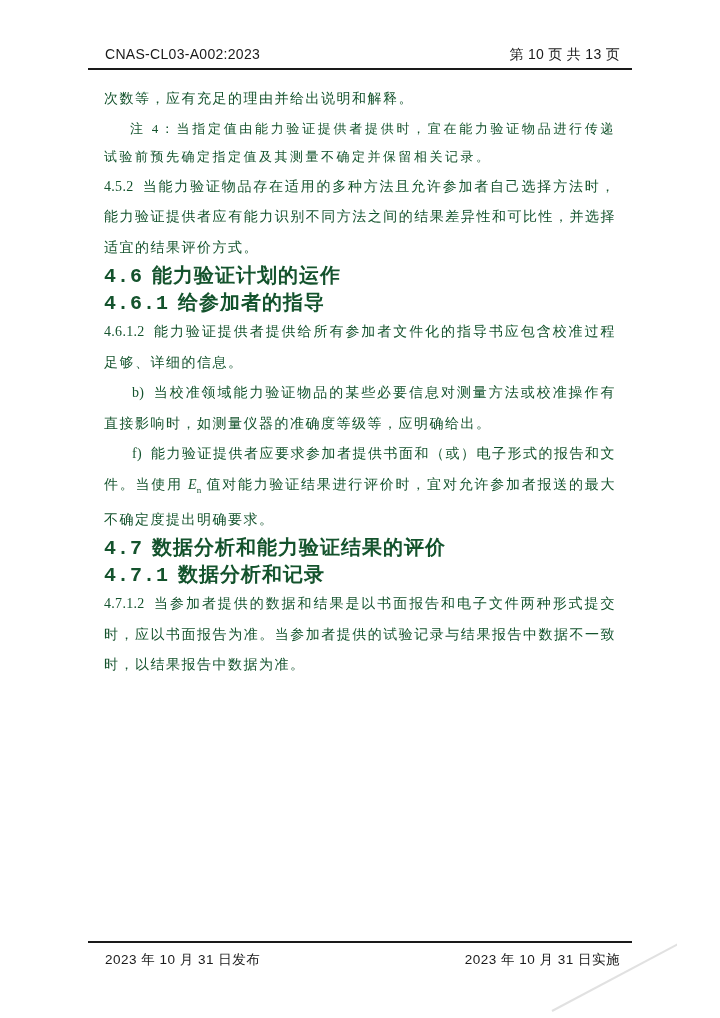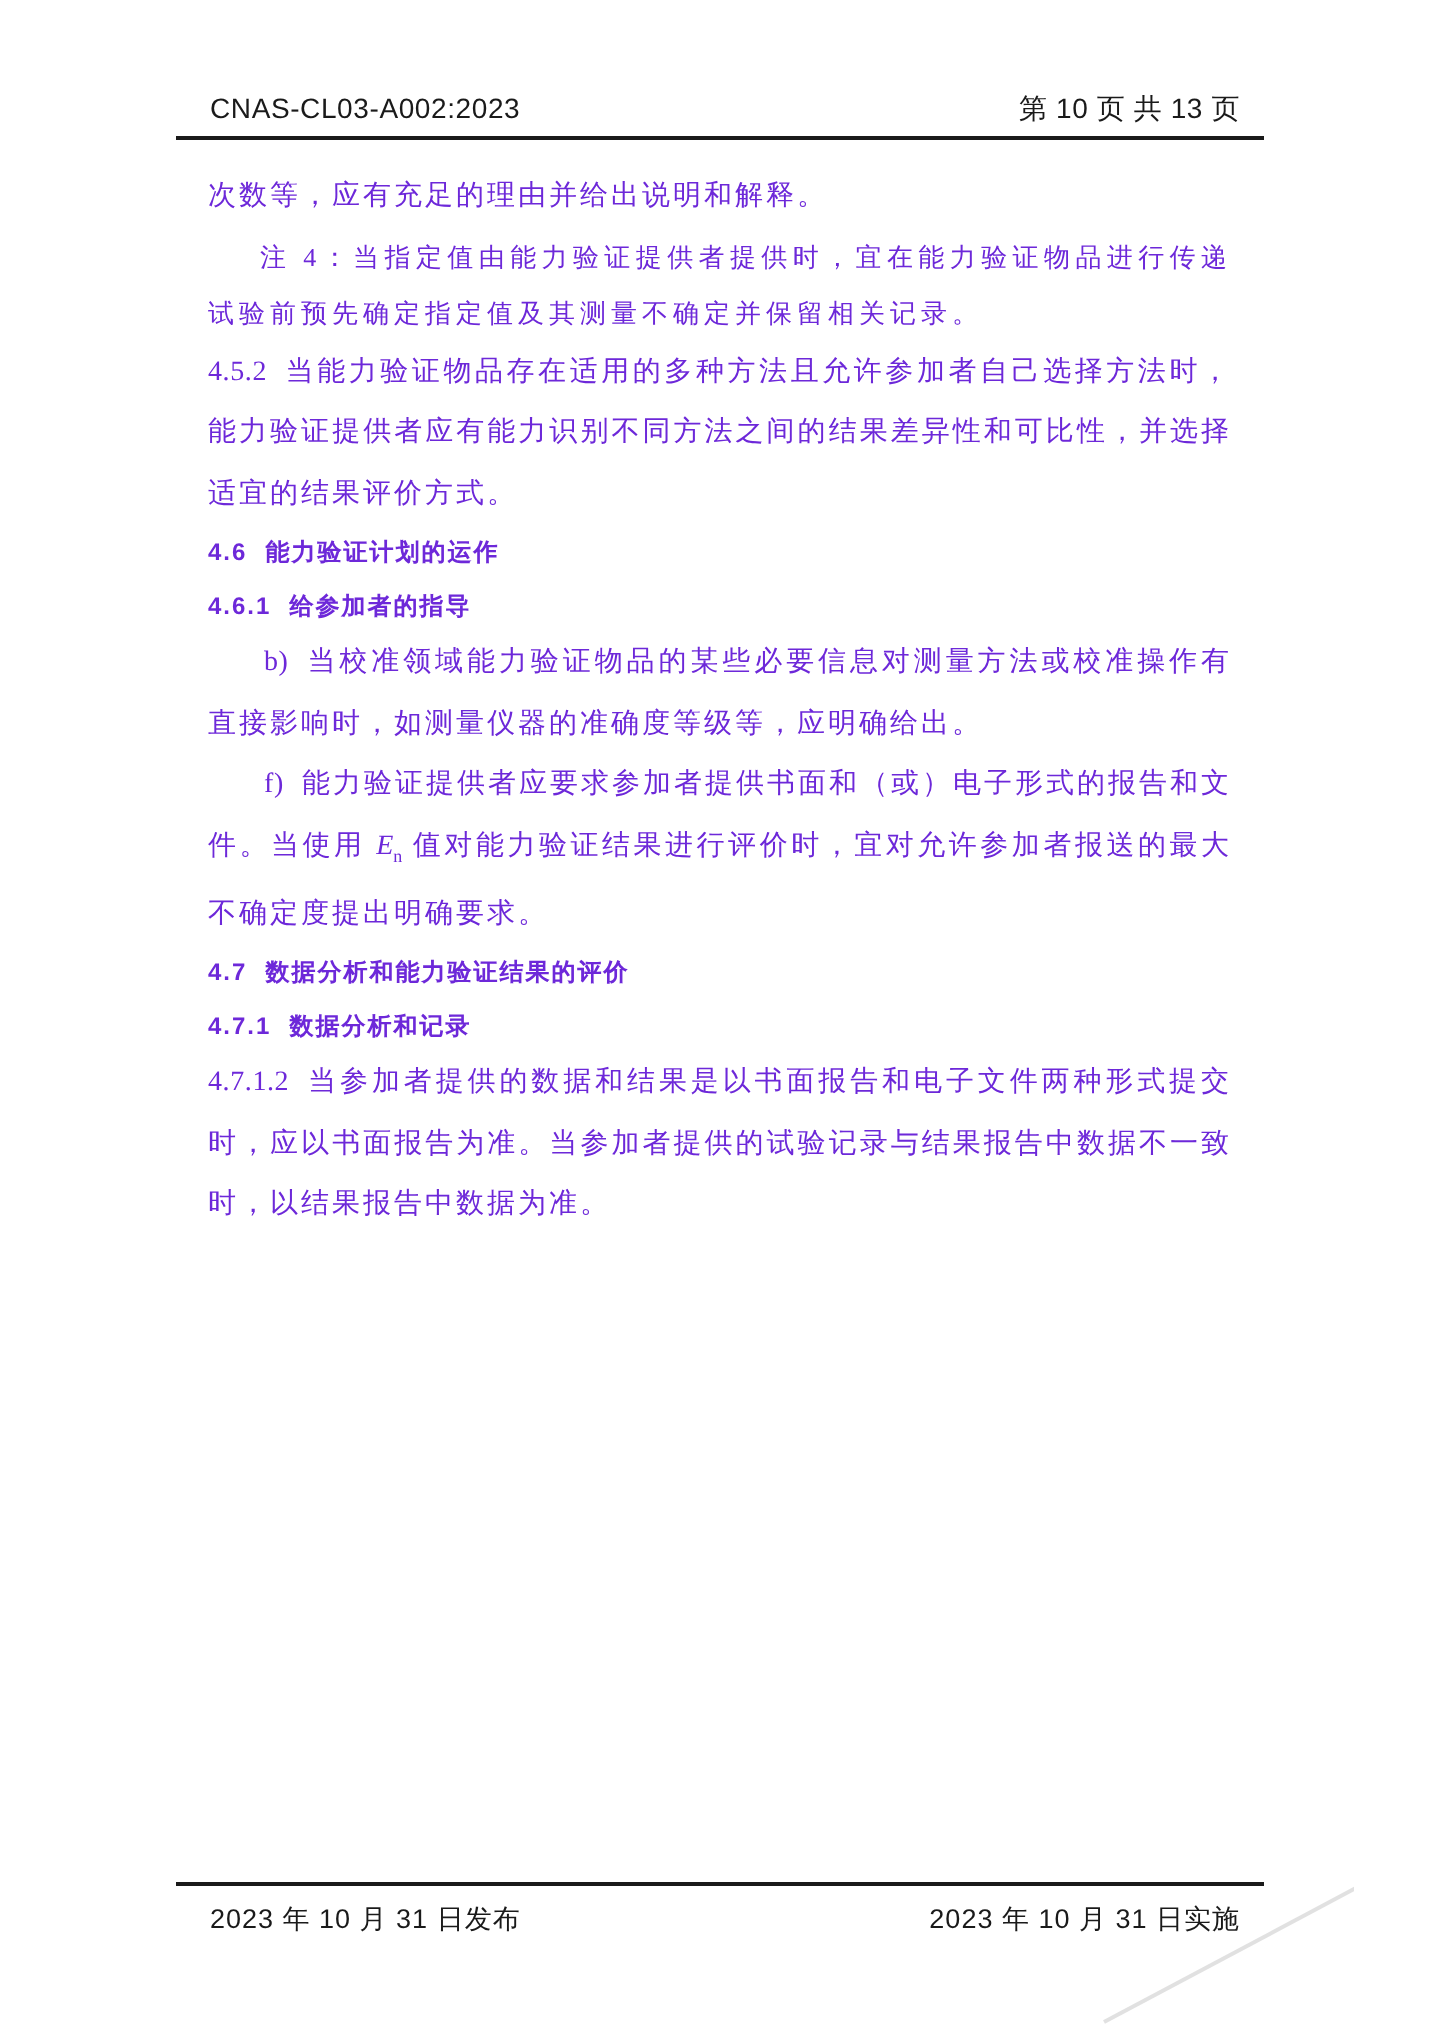--- a/index.html
+++ b/index.html
@@ -34,35 +34,35 @@
   
   .doc-body {
     position: absolute;
     left: 104px;
     top: 84px;
     width: 512px;
   }
   .doc-body p, .doc-body h2 {
     margin: 0;
     text-align: justify;
-    color: #6d28d9;
+    color: #14532d;
   }
   p.body {
     font-size: 14px;
     line-height: 30.5px;
     letter-spacing: 1.5px;
   }
   p.note {
     font-size: 13px;
     line-height: 28.5px;
     letter-spacing: 2.5px;
   }
   h2.hd {
-    font-family: Liberation Sans, sans-serif;
-    font-size: 12px;
+    font-family: Liberation Mono, monospace;
+    font-size: 20px;
     font-weight: bold;
     line-height: 27px;
     letter-spacing: 1px;
   }
   .indent { text-indent: 2em; }
   .num {
     font-family: Liberation Serif, serif;
     letter-spacing: 0.3px;
     margin-right: 9px;
   }
@@ -115,20 +115,21 @@
     <p class="body">次数等，应有充足的理由并给出说明和解释。</p>
 
     <p class="note indent">注 4：当指定值由能力验证提供者提供时，宜在能力验证物品进行传递试验前预先确定指定值及其测量不确定并保留相关记录。</p>
 
     <p class="body"><span class="num">4.5.2</span><span>当能力验证物品存在适用的多种方法且允许参加者自己选择方法时，能力验证提供者应有能力识别不同方法之间的结果差异性和可比性，并选择适宜的结果评价方式。</span></p>
 
     <h2 class="hd"><span class="hnum">4.6</span><span>能力验证计划的运作</span></h2>
 
     <h2 class="hd"><span class="hnum">4.6.1</span><span>给参加者的指导</span></h2>
 
+    <p class="body"><span class="num">4.6.1.2</span><span>能力验证提供者提供给所有参加者文件化的指导书应包含校准过程足够、详细的信息。</span></p>
 
     <p class="body indent"><span class="num">b)</span><span>当校准领域能力验证物品的某些必要信息对测量方法或校准操作有直接影响时，如测量仪器的准确度等级等，应明确给出。</span></p>
 
     <p class="body indent"><span class="num">f)</span><span>能力验证提供者应要求参加者提供书面和（或）电子形式的报告和文件。当使用 </span><span class="en-sym"><i>E</i><sub>n</sub></span><span> 值对能力验证结果进行评价时，宜对允许参加者报送的最大不确定度提出明确要求。</span></p>
 
 
 
 
     <h2 class="hd"><span class="hnum">4.7</span><span>数据分析和能力验证结果的评价</span></h2>
 

